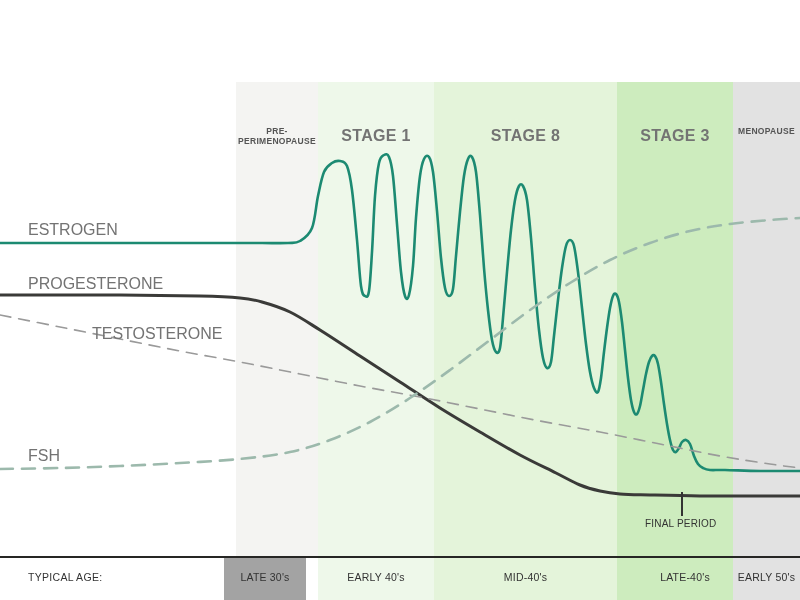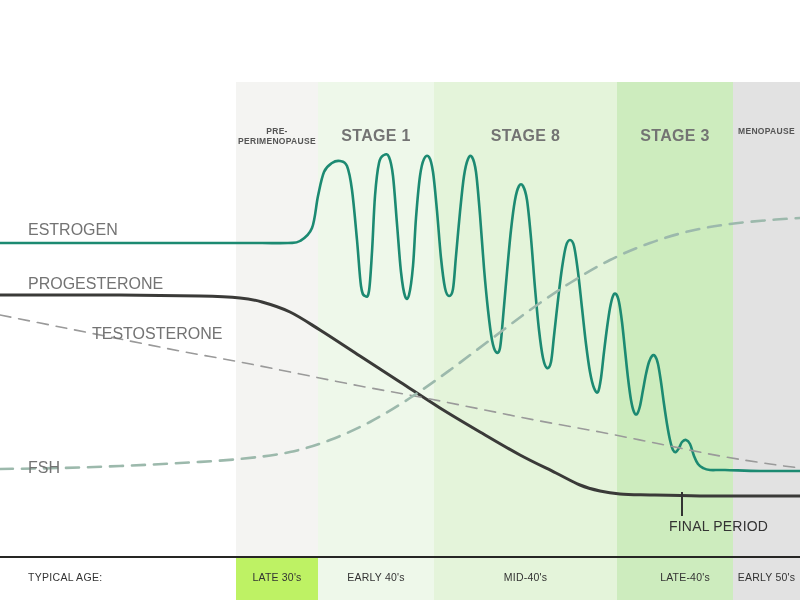--- a/index.html
+++ b/index.html
@@ -35,21 +35,21 @@
 
   svg.curves{position:absolute;left:0;top:0;width:800px;height:474px;overflow:visible;}
 
   
   .serieslabel{
     position:absolute;font-size:16px;color:#737373;white-space:nowrap;
   }
 
   
   .fp-label{
-    position:absolute;font-size:14px;color:#333;letter-spacing:.2px;white-space:nowrap;margin-left:24px;
+    position:absolute;font-size:10px;color:#333;letter-spacing:.2px;white-space:nowrap;
   }
 
   
   .axisline{position:absolute;left:0;top:556px;width:800px;height:2px;background:#262624;}
   .agerow{position:absolute;left:0;top:558px;width:800px;height:42px;}
   .agecell{position:absolute;top:0;bottom:0;}
   .agecell span{
     position:absolute;left:0;right:0;top:13px;text-align:center;
     font-size:10.5px;color:#333;letter-spacing:.2px;white-space:nowrap;
   }
@@ -84,32 +84,32 @@
     <svg class="curves" id="curves" viewBox="0 0 800 474" preserveAspectRatio="none">
         <path d="M 0 161 C 39.87 161.00, 184.59 161.00, 230 161 C 275.41 161.00, 251.95 161.00, 262 161 C 272.05 161.00, 281.41 161.35, 288 161 C 294.59 160.65, 295.84 161.60, 300 159 C 304.16 156.40, 308.88 153.80, 312 146 C 315.12 138.20, 315.92 123.71, 318 114 C 320.08 104.29, 321.57 95.72, 324 90 C 326.43 84.28, 329.23 82.91, 332 81 C 334.77 79.09, 337.40 78.48, 340 79 C 342.60 79.52, 344.92 78.97, 347 84 C 349.08 89.03, 350.27 95.17, 352 108 C 353.73 120.83, 355.44 141.36, 357 158 C 358.56 174.64, 359.61 194.29, 361 204 C 362.39 213.71, 363.61 213.13, 365 214 C 366.39 214.87, 367.79 216.63, 369 209 C 370.21 201.37, 370.96 186.47, 372 170 C 373.04 153.53, 373.79 129.43, 375 114 C 376.21 98.57, 377.44 88.11, 379 81 C 380.56 73.89, 382.27 74.04, 384 73 C 385.73 71.96, 387.44 71.36, 389 75 C 390.56 78.64, 391.61 82.39, 393 94 C 394.39 105.61, 395.61 125.36, 397 142 C 398.39 158.64, 399.61 177.52, 401 190 C 402.39 202.48, 403.61 210.01, 405 214 C 406.39 217.99, 407.61 218.20, 409 213 C 410.39 207.80, 411.79 197.35, 413 184 C 414.21 170.65, 414.79 151.60, 416 136 C 417.21 120.40, 418.61 104.23, 420 94 C 421.39 83.77, 422.44 80.29, 424 77 C 425.56 73.71, 427.44 72.75, 429 75 C 430.56 77.25, 431.61 80.64, 433 90 C 434.39 99.36, 435.61 114.09, 437 129 C 438.39 143.91, 439.61 162.65, 441 176 C 442.39 189.35, 443.61 199.41, 445 206 C 446.39 212.59, 447.61 213.83, 449 214 C 450.39 214.17, 451.79 213.93, 453 207 C 454.21 200.07, 454.79 187.35, 456 174 C 457.21 160.65, 458.61 143.87, 460 130 C 461.39 116.13, 462.61 103.19, 464 94 C 465.39 84.81, 466.61 80.29, 468 77 C 469.39 73.71, 470.61 72.75, 472 75 C 473.39 77.25, 474.61 79.95, 476 90 C 477.39 100.05, 478.61 116.36, 480 133 C 481.39 149.64, 482.61 169.53, 484 186 C 485.39 202.47, 486.61 215.52, 488 228 C 489.39 240.48, 490.61 250.72, 492 258 C 493.39 265.28, 494.61 268.61, 496 270 C 497.39 271.39, 498.79 271.89, 500 266 C 501.21 260.11, 501.79 249.17, 503 236 C 504.21 222.83, 505.61 205.25, 507 190 C 508.39 174.75, 509.61 160.48, 511 148 C 512.39 135.52, 513.61 125.63, 515 118 C 516.39 110.37, 517.61 106.43, 519 104 C 520.39 101.57, 521.61 101.57, 523 104 C 524.39 106.43, 525.61 108.99, 527 118 C 528.39 127.01, 529.61 140.75, 531 156 C 532.39 171.25, 533.61 190.05, 535 206 C 536.39 221.95, 537.61 235.87, 539 248 C 540.39 260.13, 541.61 269.41, 543 276 C 544.39 282.59, 545.61 285.31, 547 286 C 548.39 286.69, 549.79 285.55, 551 280 C 552.21 274.45, 552.79 264.75, 554 254 C 555.21 243.25, 556.61 229.79, 558 218 C 559.39 206.21, 560.61 195.36, 562 186 C 563.39 176.64, 564.61 168.85, 566 164 C 567.39 159.15, 568.61 158.00, 570 158 C 571.39 158.00, 572.61 158.45, 574 164 C 575.39 169.55, 576.61 179.25, 578 190 C 579.39 200.75, 580.61 213.52, 582 226 C 583.39 238.48, 584.61 250.91, 586 262 C 587.39 273.09, 588.61 282.37, 590 290 C 591.39 297.63, 592.61 302.53, 594 306 C 595.39 309.47, 596.79 311.73, 598 310 C 599.21 308.27, 599.96 302.93, 601 296 C 602.04 289.07, 602.96 278.67, 604 270 C 605.04 261.33, 605.96 253.63, 607 246 C 608.04 238.37, 608.96 231.55, 610 226 C 611.04 220.45, 611.96 216.43, 613 214 C 614.04 211.57, 614.96 210.96, 616 212 C 617.04 213.04, 617.96 215.15, 619 220 C 620.04 224.85, 620.96 231.68, 622 240 C 623.04 248.32, 623.96 258.29, 625 268 C 626.04 277.71, 626.96 287.33, 628 296 C 629.04 304.67, 629.96 312.11, 631 318 C 632.04 323.89, 632.96 327.57, 634 330 C 635.04 332.43, 635.96 333.04, 637 332 C 638.04 330.96, 638.96 328.16, 640 324 C 641.04 319.84, 641.96 313.55, 643 308 C 644.04 302.45, 644.96 296.85, 646 292 C 647.04 287.15, 647.96 283.12, 649 280 C 650.04 276.88, 650.96 275.04, 652 274 C 653.04 272.96, 653.96 272.61, 655 274 C 656.04 275.39, 656.96 277.49, 658 282 C 659.04 286.51, 659.96 293.07, 661 300 C 662.04 306.93, 662.96 314.72, 664 322 C 665.04 329.28, 665.96 335.76, 667 342 C 668.04 348.24, 668.96 353.49, 670 358 C 671.04 362.51, 671.96 365.92, 673 368 C 674.04 370.08, 674.96 370.35, 676 370 C 677.04 369.65, 677.96 367.73, 679 366 C 680.04 364.27, 680.79 361.39, 682 360 C 683.21 358.61, 684.61 357.65, 686 358 C 687.39 358.35, 688.61 359.23, 690 362 C 691.39 364.77, 692.61 370.53, 694 374 C 695.39 377.47, 696.44 379.92, 698 382 C 699.56 384.08, 700.92 384.96, 703 386 C 705.08 387.04, 706.19 387.65, 710 388 C 713.81 388.35, 716.33 387.83, 725 388 C 733.67 388.17, 747.00 388.83, 760 389 C 773.00 389.17, 793.07 389.00, 800 389" fill="none" stroke="#1c8a72" stroke-width="2.6" stroke-linecap="round" stroke-linejoin="round"></path>
         <path d="M 0 213 C 20.00 213.00, 86.67 212.83, 120 213 C 153.33 213.17, 180.00 213.50, 200 214 C 220.00 214.50, 229.67 215.00, 240 216 C 250.33 217.00, 253.67 217.67, 262 220 C 270.33 222.33, 280.33 225.33, 290 230 C 299.67 234.67, 308.33 240.67, 320 248 C 331.67 255.33, 346.67 265.33, 360 274 C 373.33 282.67, 386.67 291.33, 400 300 C 413.33 308.67, 426.67 317.67, 440 326 C 453.33 334.33, 466.67 342.17, 480 350 C 493.33 357.83, 507.33 366.17, 520 373 C 532.67 379.83, 546.00 386.00, 556 391 C 566.00 396.00, 572.67 400.00, 580 403 C 587.33 406.00, 593.33 407.50, 600 409 C 606.67 410.50, 611.67 411.33, 620 412 C 628.33 412.67, 636.67 412.67, 650 413 C 663.33 413.33, 681.67 413.83, 700 414 C 718.33 414.17, 743.33 414.00, 760 414 C 776.67 414.00, 793.33 414.00, 800 414" fill="none" stroke="#3a3a38" stroke-width="3" stroke-linecap="round" stroke-linejoin="round"></path>
         <path d="M 0 233 C 10.00 235.00, 40.00 241.00, 60 245 C 80.00 249.00, 100.00 253.00, 120 257 C 140.00 261.00, 160.00 265.17, 180 269 C 200.00 272.83, 220.00 276.17, 240 280 C 260.00 283.83, 280.00 288.00, 300 292 C 320.00 296.00, 340.00 300.17, 360 304 C 380.00 307.83, 400.00 311.17, 420 315 C 440.00 318.83, 460.00 323.00, 480 327 C 500.00 331.00, 520.00 335.17, 540 339 C 560.00 342.83, 580.00 346.17, 600 350 C 620.00 353.83, 640.00 358.00, 660 362 C 680.00 366.00, 701.67 370.67, 720 374 C 738.33 377.33, 756.67 380.00, 770 382 C 783.33 384.00, 795.00 385.33, 800 386" fill="none" stroke="#9a9a9a" stroke-width="1.6" stroke-linecap="round" stroke-linejoin="round" stroke-dasharray="11 8"></path>
         <path d="M 0 387 C 10.00 386.83, 40.00 386.50, 60 386 C 80.00 385.50, 100.00 384.83, 120 384 C 140.00 383.17, 160.00 382.17, 180 381 C 200.00 379.83, 221.67 378.83, 240 377 C 258.33 375.17, 275.00 373.17, 290 370 C 305.00 366.83, 316.67 363.00, 330 358 C 343.33 353.00, 356.67 347.00, 370 340 C 383.33 333.00, 396.67 324.67, 410 316 C 423.33 307.33, 436.67 297.67, 450 288 C 463.33 278.33, 476.67 268.00, 490 258 C 503.33 248.00, 516.67 237.50, 530 228 C 543.33 218.50, 556.67 209.33, 570 201 C 583.33 192.67, 596.67 184.67, 610 178 C 623.33 171.33, 636.67 165.83, 650 161 C 663.33 156.17, 676.67 152.17, 690 149 C 703.33 145.83, 716.67 143.83, 730 142 C 743.33 140.17, 758.33 139.00, 770 138 C 781.67 137.00, 795.00 136.33, 800 136" fill="none" stroke="#9cb9ac" stroke-width="2.6" stroke-linecap="round" stroke-linejoin="round" stroke-dasharray="13 9"></path>
       </svg>
     <div id="serieslabels">
         <div class="serieslabel" style="left: 28px; top: 139px;">ESTROGEN</div>
         <div class="serieslabel" style="left: 28px; top: 193px;">PROGESTERONE</div>
         <div class="serieslabel" style="left: 80px; top: 243px; margin-left: 12px;">TESTOSTERONE</div>
-        <div class="serieslabel" style="left: 28px; top: 377px; text-align: right;">FSH</div>
+        <div class="serieslabel" style="left: 28px; top: 365px; text-align: right;">FSH</div>
       </div>
     <div id="markers">
         <div style="position: absolute; left: 681px; top: 410px; width: 2px; height: 24px; background: rgb(51, 51, 51);"></div>
         <div class="fp-label" style="left: 645px; top: 436px;">FINAL PERIOD</div>
       </div>
   </div>
 
   <div class="axisline"></div>
   <div class="agetitle">TYPICAL AGE:</div>
   <div class="agerow" id="agerow">
-      <div class="agecell" style="left: 236px; width: 82px; background: #bef264;">
+      <div class="agecell" style="left: 224px; width: 82px; background: #a3a3a3;">
         <span>LATE 30's</span>
       </div>
       <div class="agecell" style="left: 318px; width: 116px; background: rgb(238, 248, 234);">
         <span>EARLY 40's</span>
       </div>
       <div class="agecell" style="left: 434px; width: 183px; background: rgb(228, 244, 218);">
         <span>MID-40's</span>
       </div>
       <div class="agecell" style="left: 617px; width: 136px; background: rgb(205, 236, 190);">
         <span>LATE-40's</span>

